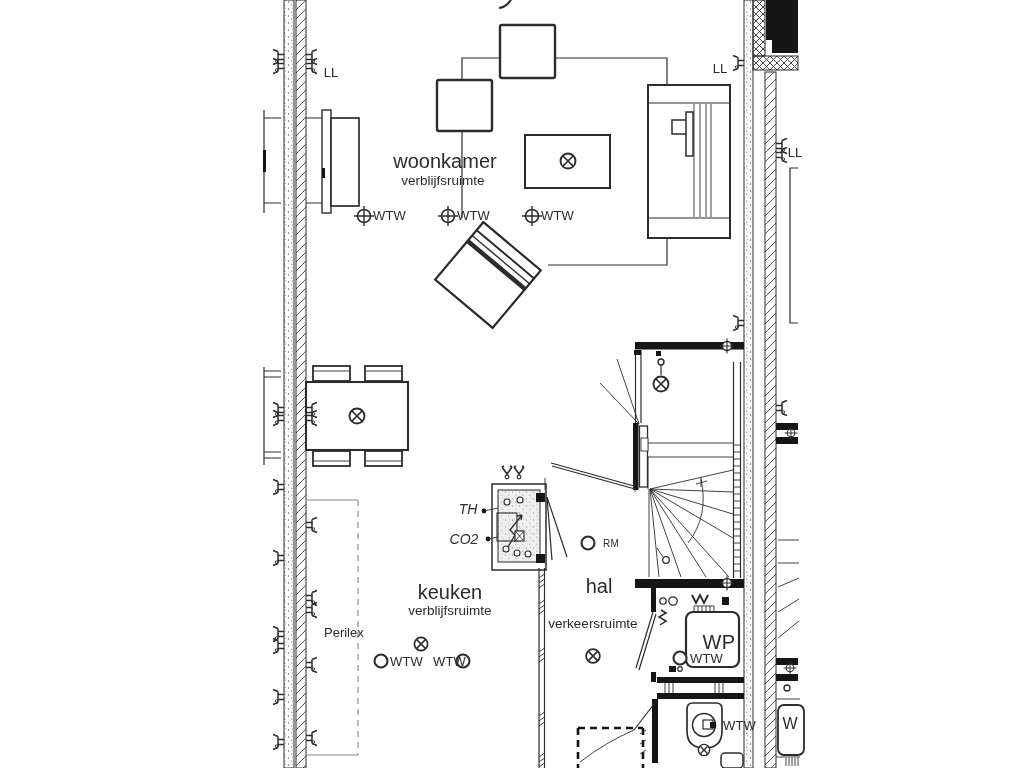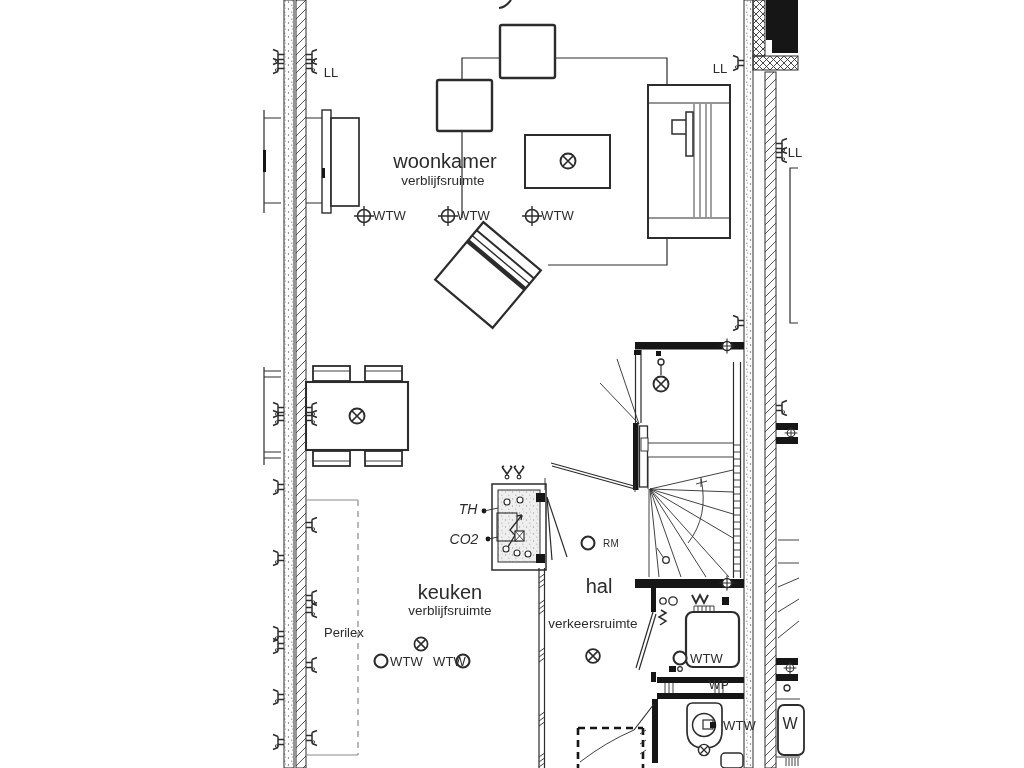--- a/index.html
+++ b/index.html
@@ -11,21 +11,21 @@
   .thin{stroke:#2c2c2c;fill:none;stroke-width:0.9;}
   .blk{fill:#161616;stroke:none;}
   .wht{fill:#ffffff;}
   .gry{stroke:#8a8a8a;fill:none;stroke-width:1.2;}
   .lbl{position:absolute;white-space:nowrap;transform:translate(-50%,-50%);color:#2b2b2b;}
   .lbl.la{transform:translate(0,-50%);}
   .room{font-size:20px;}
   .sub{font-size:13.5px;}
   .small{font-size:13px;}
   .med{font-size:14px;font-style:italic;}
-  .wp{font-size:12px;letter-spacing:0.5px;margin-top:43px;}
+  .wp{font-size:20px;letter-spacing:0.5px;}
   .wpart{font-size:16px;}
   .tiny{font-size:13px;letter-spacing:0.2px;}
   .rm{font-size:10px;letter-spacing:0.4px;text-align:center;}
 </style>
 </head>
 <body>
 
 <div id="stage">
 
 <svg id="plan" width="1024" height="768" viewBox="0 0 1024 768">

